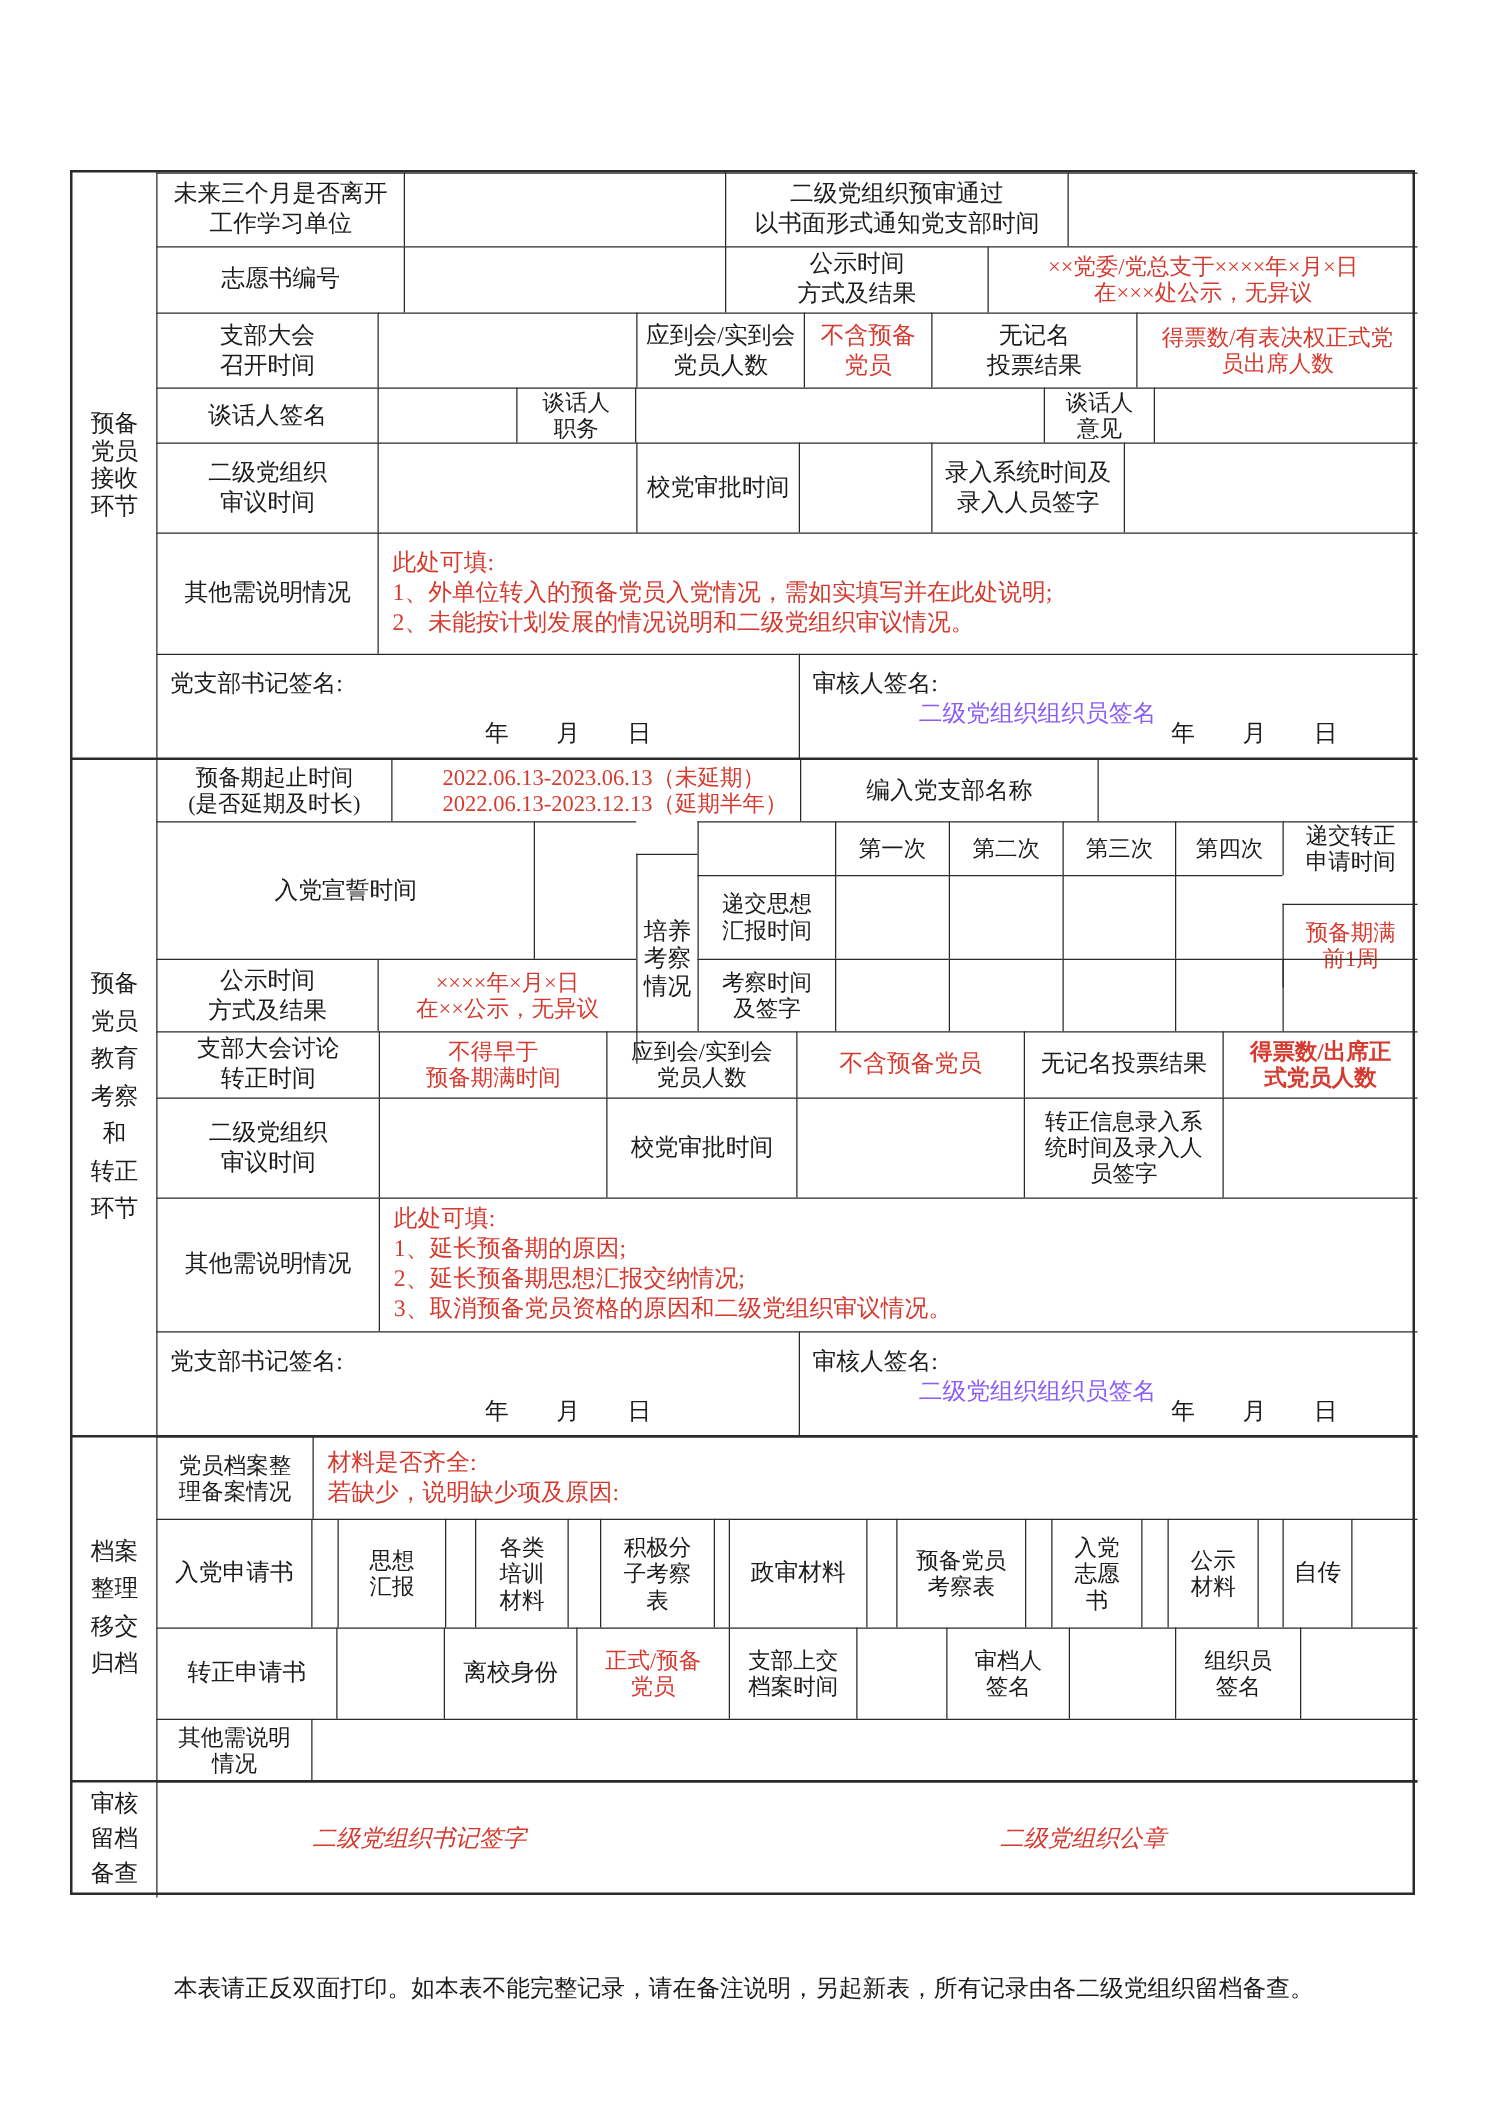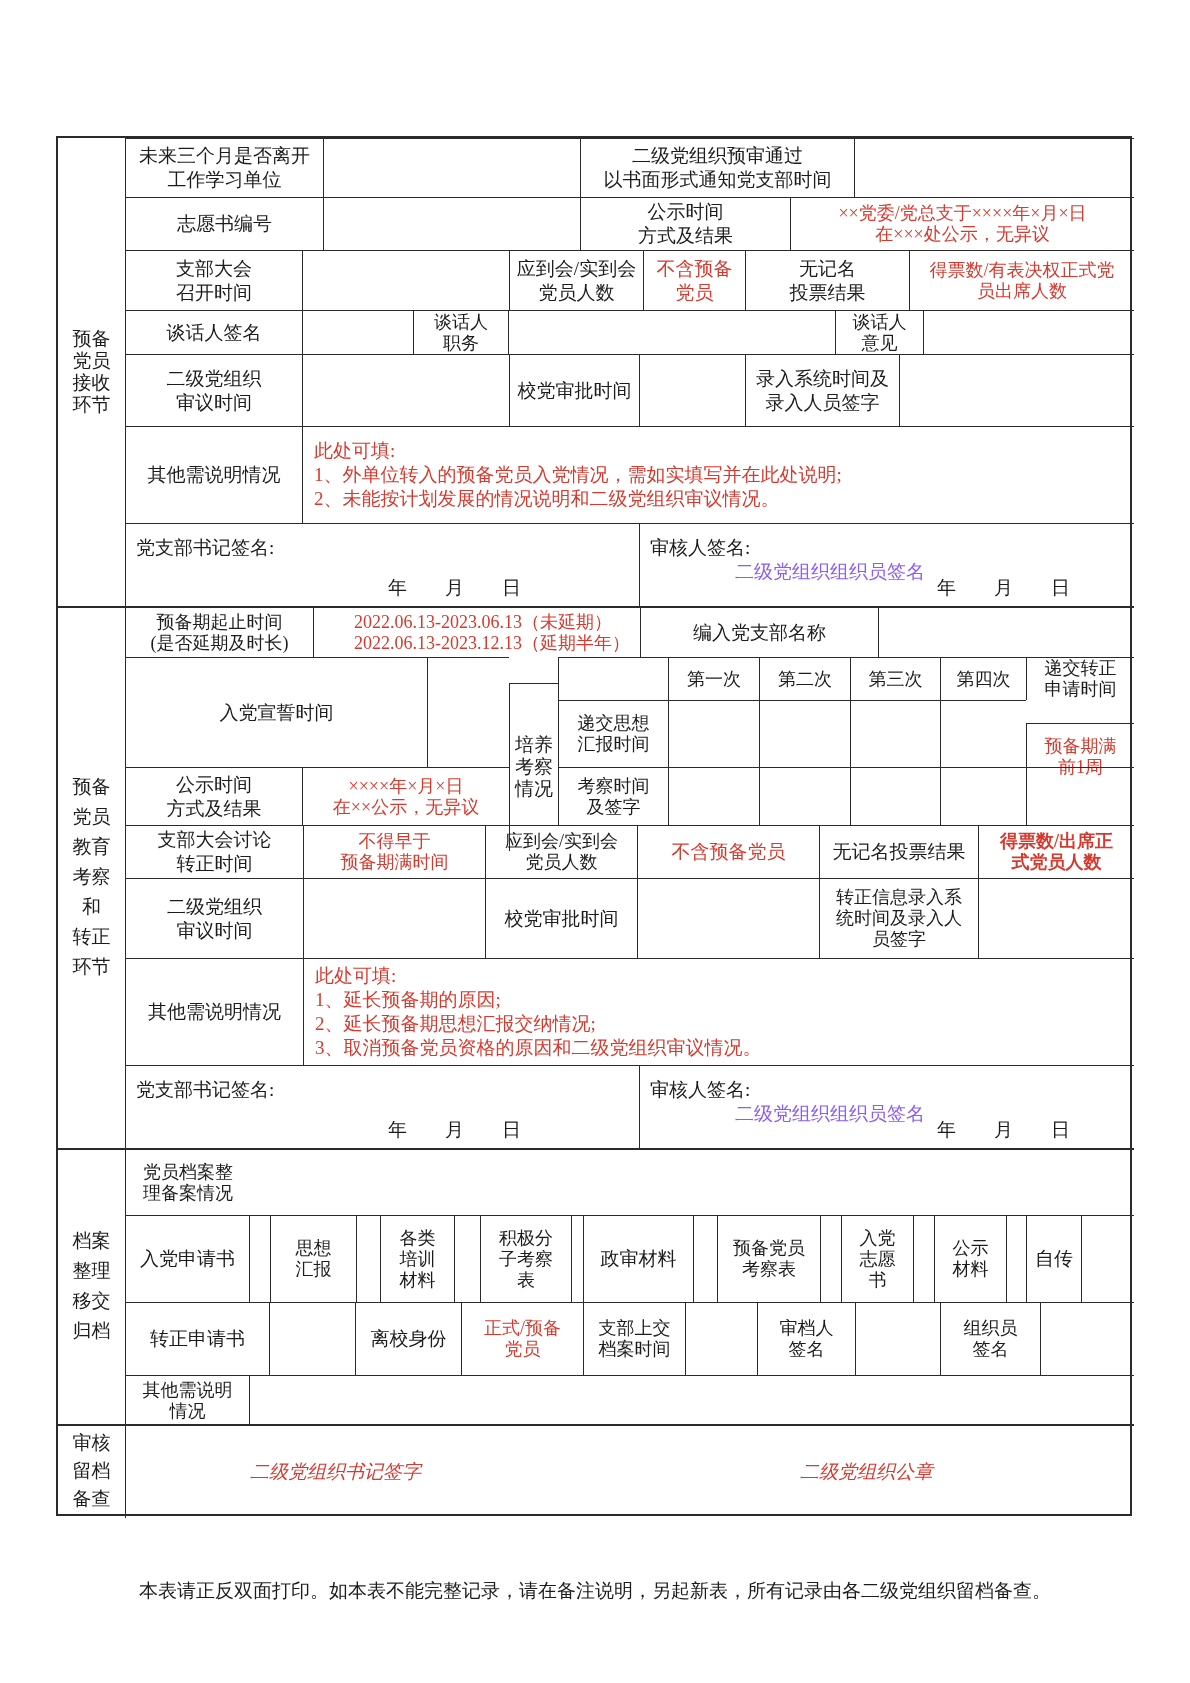--- a/index.html
+++ b/index.html
@@ -178,20 +178,22 @@
     <span class="sig-date" style="left:262px;">年　　月　　日</span>
   </div>
   <div class="cell sig" style="left:639px;top:1065px;width:495px;height:84px;">
     <span class="sig-label">审核人签名:</span>
     <span class="sig-red" style="left:95px;top:36px;">二级党组织组织员签名</span>
     <span class="sig-date" style="left:297px;">年　　月　　日</span>
   </div>
 
   <div class="cell sm" style="left:125px;top:1149px;width:125px;height:66px;">党员档案整
 理备案情况</div>
+  <div class="cell red leftal" style="left:250px;top:1149px;width:884px;height:66px;">材料是否齐全:
+若缺少，说明缺少项及原因:</div>
 
   <div class="cell" style="left:125px;top:1215px;width:124px;height:87px;">入党申请书</div>
   <div class="cell" style="left:249px;top:1215px;width:21px;height:87px;"></div>
   <div class="cell sm" style="left:270px;top:1215px;width:86px;height:87px;">思想
 汇报</div>
   <div class="cell" style="left:356px;top:1215px;width:24px;height:87px;"></div>
   <div class="cell sm" style="left:380px;top:1215px;width:74px;height:87px;text-align:right;">各类
 培训
 材料</div>
   <div class="cell" style="left:454px;top:1215px;width:26px;height:87px;"></div>

